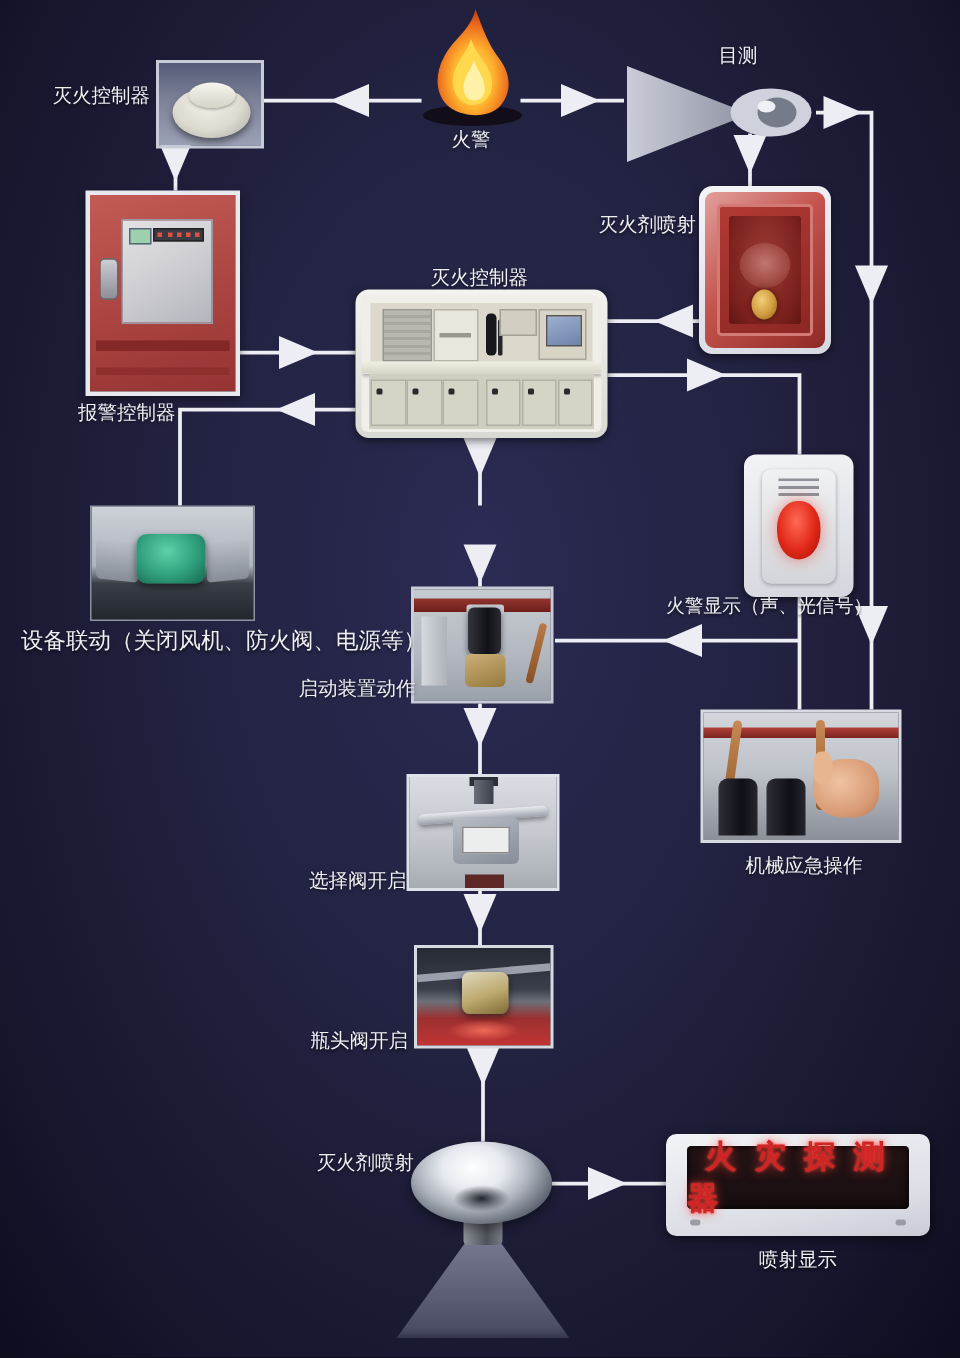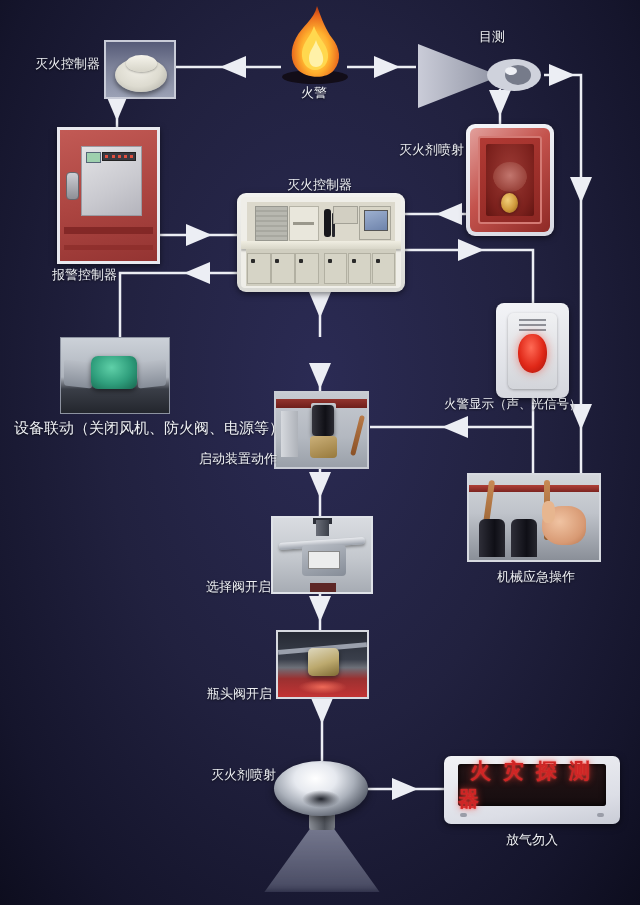--- a/index.html
+++ b/index.html
@@ -384,15 +384,15 @@
   <div class="label" style="left:399px;top:142px;">灭火剂喷射</div>
   <div class="label" style="left:287px;top:177px;">灭火控制器</div>
   <div class="label" style="left:52px;top:267px;">报警控制器</div>
   <div class="label" style="left:14px;top:419px;font-size:15px;">设备联动（关闭风机、防火阀、电源等）</div>
   <div class="label" style="left:444px;top:397px;font-size:12.5px;">火警显示（声、光信号）</div>
   <div class="label" style="left:199px;top:451px;text-align:right;">启动装置动作</div>
   <div class="label" style="left:497px;top:569px;">机械应急操作</div>
   <div class="label" style="left:206px;top:579px;">选择阀开启</div>
   <div class="label" style="left:207px;top:686px;">瓶头阀开启</div>
   <div class="label" style="left:211px;top:767px;">灭火剂喷射</div>
-  <div class="label" style="left:506px;top:832px;">放气勿入</div>
+  <div class="label" style="left:506px;top:832px;">喷射显示</div>
 
 </div>
 
 </body></html>

